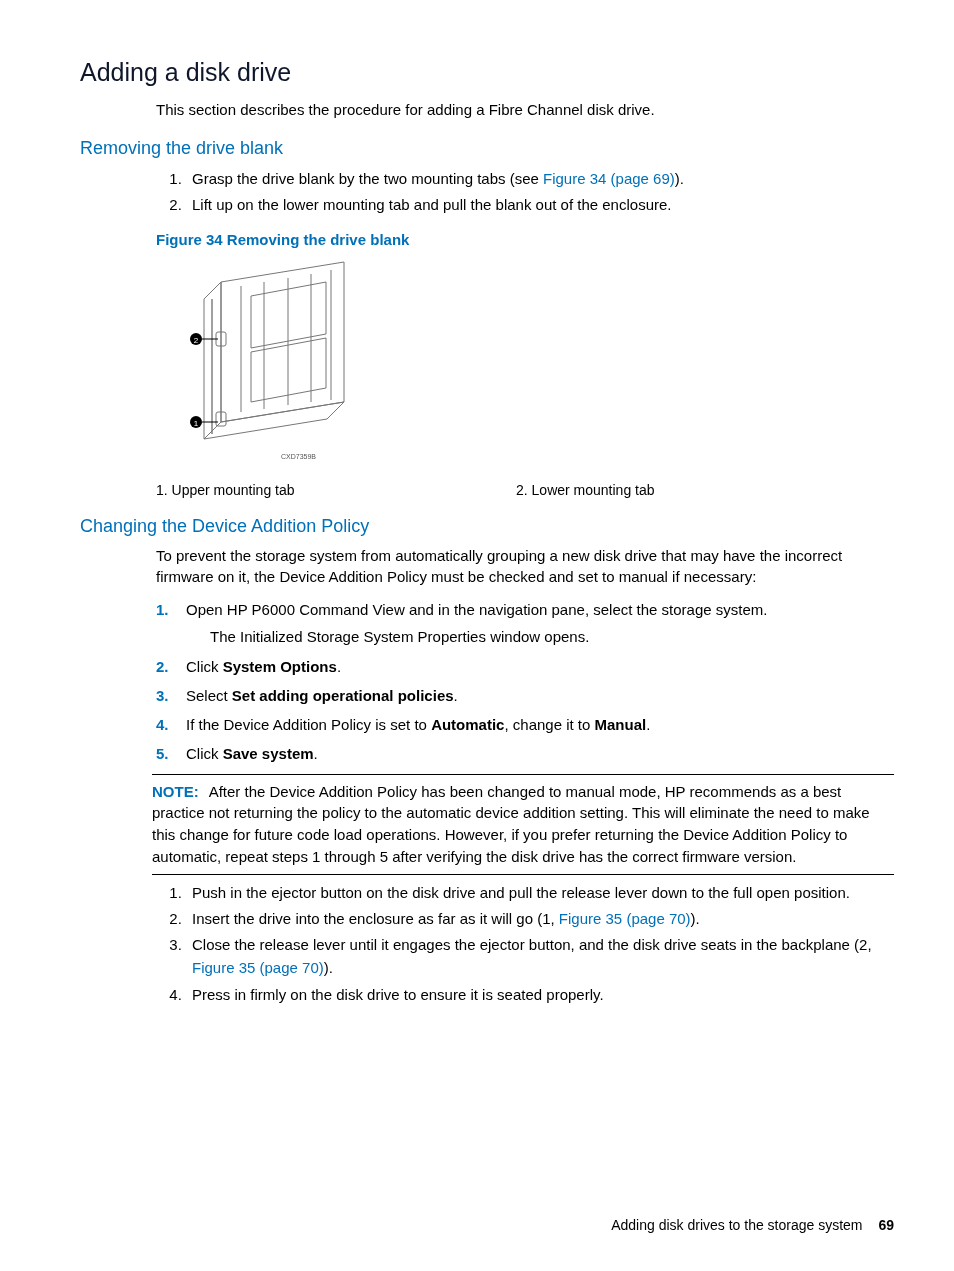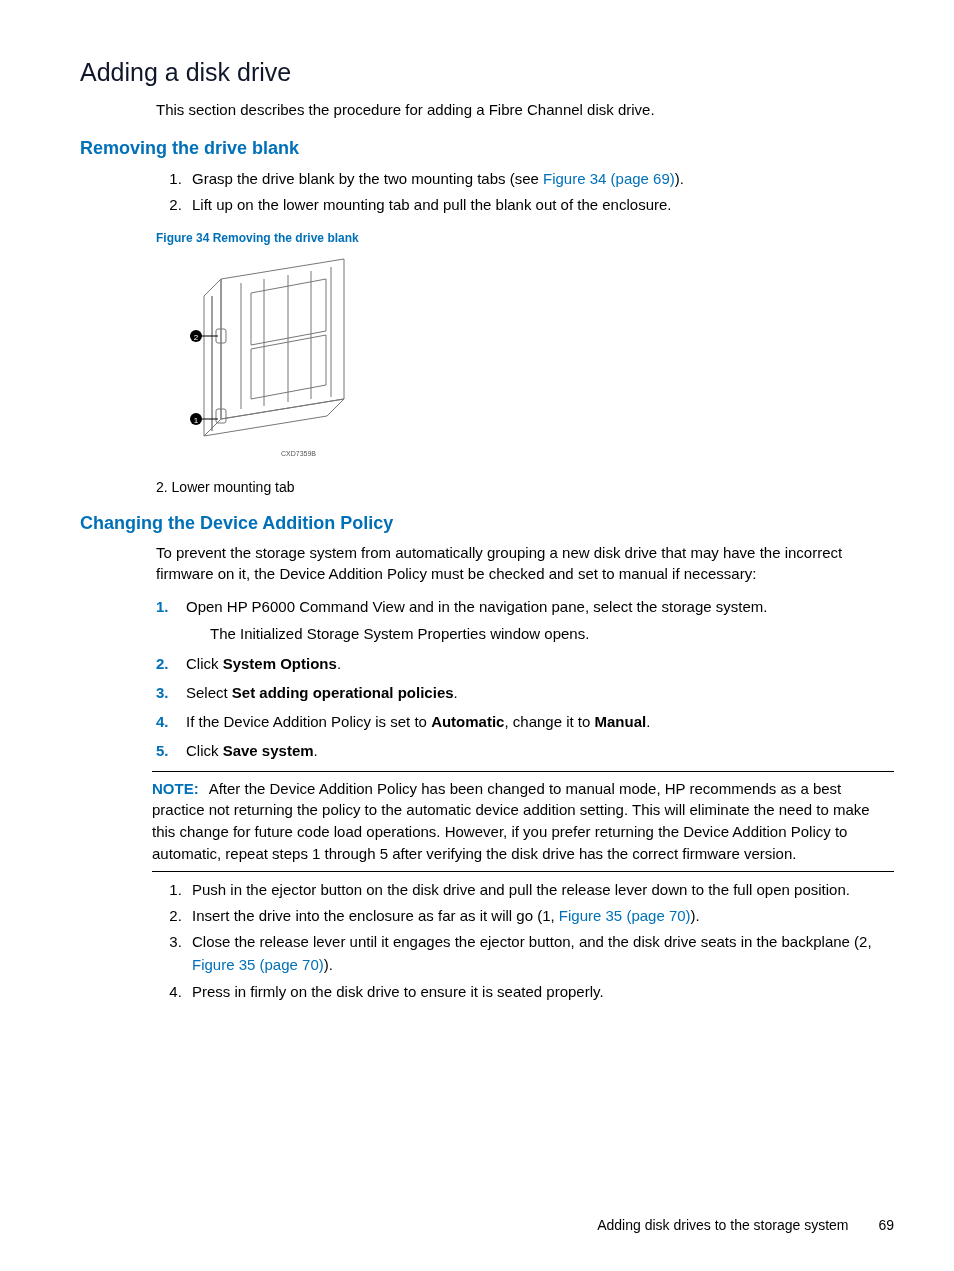--- a/index.html
+++ b/index.html
@@ -17,21 +17,21 @@
     padding: 58px 60px 40px 80px;
   }
   .h1 {
     font-size: 25px;
     font-weight: 400;
     color: #0f172a;
     margin: 0 0 12px 0;
   }
   .h2 {
     font-size: 18px;
-    font-weight: 700;
+    font-weight: 400;
     color: #0070b8;
     margin: 18px 0 8px 0;
   }
   .intro {
     margin: 0 0 12px 76px;
     line-height: 1.4;
   }
   .bodytext {
     margin: 0 0 10px 76px;
     line-height: 1.45;
@@ -59,21 +59,21 @@
     position: absolute;
     left: -30px;
     font-weight: bold;
     color: #0070b8;
   }
   .subtext { margin-top: 4px; margin-left: 24px; }
   .figcap {
     margin: 14px 0 6px 76px;
     font-weight: bold;
     color: #0070b8;
-    font-size: 12px;
+    font-size: 15px;
   }
   .figure-wrap {
     margin: 4px 0 8px 76px;
   }
   .figure-svg {
     display: block;
   }
   .callouts {
     display: flex;
     margin: 18px 0 10px 76px;
@@ -95,21 +95,21 @@
     color: #0070b8;
     margin-right: 10px;
   }
   .bold { font-weight: bold; margin-top: 48px; }
   .footer {
     position: absolute;
     bottom: 38px;
     right: 60px;
     font-size: 14px;
   }
-  .footer .pnum { margin-left: 26px; }
+  .footer .pnum { margin-left: 12px; font-weight: bold; }
 </style>
 </head>
 <body>
 
 <div class="page">
 
   <div class="h1">Adding a disk drive</div>
   <p class="intro">This section describes the procedure for adding a Fibre Channel disk drive.</p>
 
   <div class="h2">Removing the drive blank</div>
@@ -143,20 +143,21 @@
       <text x="40" y="89" text-anchor="middle" fill="#fff" font-size="8" font-family="Arial">2</text>
       <line x1="46" y1="85" x2="62" y2="85" stroke="#000" stroke-width="1"></line>
       <circle cx="40" cy="168" r="6" fill="#000"></circle>
       <text x="40" y="172" text-anchor="middle" fill="#fff" font-size="8" font-family="Arial">1</text>
       <line x1="46" y1="168" x2="62" y2="168" stroke="#000" stroke-width="1"></line>
       <text x="125" y="205" fill="#555" font-size="7" font-family="Arial">CXD7359B</text>
     </svg>
   </div>
 
   <div class="callouts">
+    <div>1. Upper mounting tab</div>
     <div>2. Lower mounting tab</div>
   </div>
 
   <div class="h2">Changing the Device Addition Policy</div>
   <p class="bodytext">To prevent the storage system from automatically grouping a new disk drive that may have the incorrect firmware on it, the Device Addition Policy must be checked and set to manual if necessary:</p>
 
   <ol class="boldnum">
     <li>
       <span>Open HP P6000 Command View and in the navigation pane, select the storage system.</span>
       <div class="subtext">The Initialized Storage System Properties window opens.</div>

